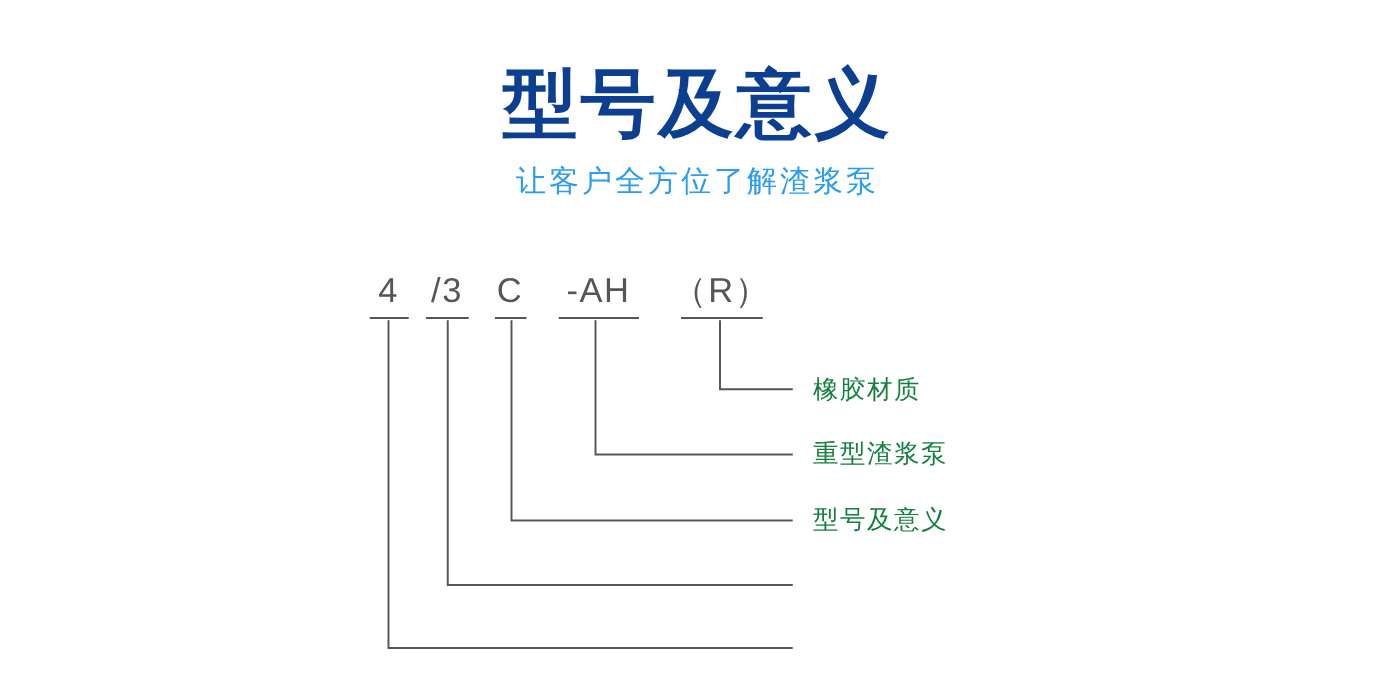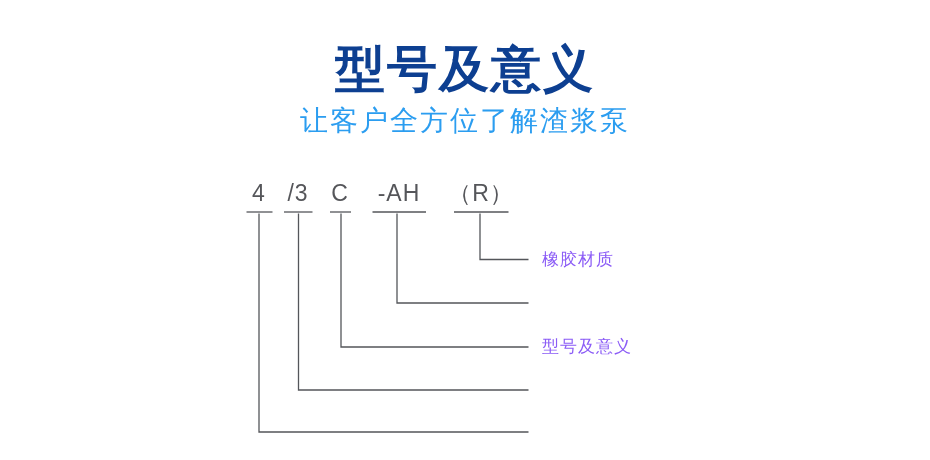--- a/index.html
+++ b/index.html
@@ -26,21 +26,21 @@
     font-weight: 700;
     letter-spacing: 2px;
     color: #0d3f91;
   }
   .page-subtitle {
     position: absolute;
     top: 107px;
     left: 0;
     right: 0;
     text-align: center;
-    font-size: 28px;
+    font-size: 20px;
     line-height: 28px;
     font-weight: 400;
     letter-spacing: 2px;
     color: #2b9df0;
   }
   .connector-svg {
     position: absolute;
     top: 0;
     left: 0;
   }
@@ -58,21 +58,21 @@
     letter-spacing: 1px;
     color: #55565a;
     white-space: nowrap;
   }
   .meaning-label {
     position: absolute;
     left: 542px;
     font-size: 17px;
     line-height: 22px;
     letter-spacing: 1px;
-    color: #8b5cf6;
+    color: #15803d;
     white-space: nowrap;
   }
 </style>
 </head>
 <body>
 
 <div class="page">
 
   <div class="page-title">型号及意义</div>
 
@@ -93,15 +93,16 @@
     <path d="M480 213.5 V259.5 H528.5"></path>
   </svg>
 
   <span class="code-part" style="left:259px">4</span>
   <span class="code-part" style="left:298px">/3</span>
   <span class="code-part" style="left:340px">C</span>
   <span class="code-part" style="left:399px">-AH</span>
   <span class="code-part" style="left:481px">（R）</span>
 
   <div class="meaning-label" style="top:248.5px">橡胶材质</div>
+  <div class="meaning-label" style="top:292px">重型渣浆泵</div>
   <div class="meaning-label" style="top:336px">型号及意义</div>
 
 </div>
 
 </body></html>

